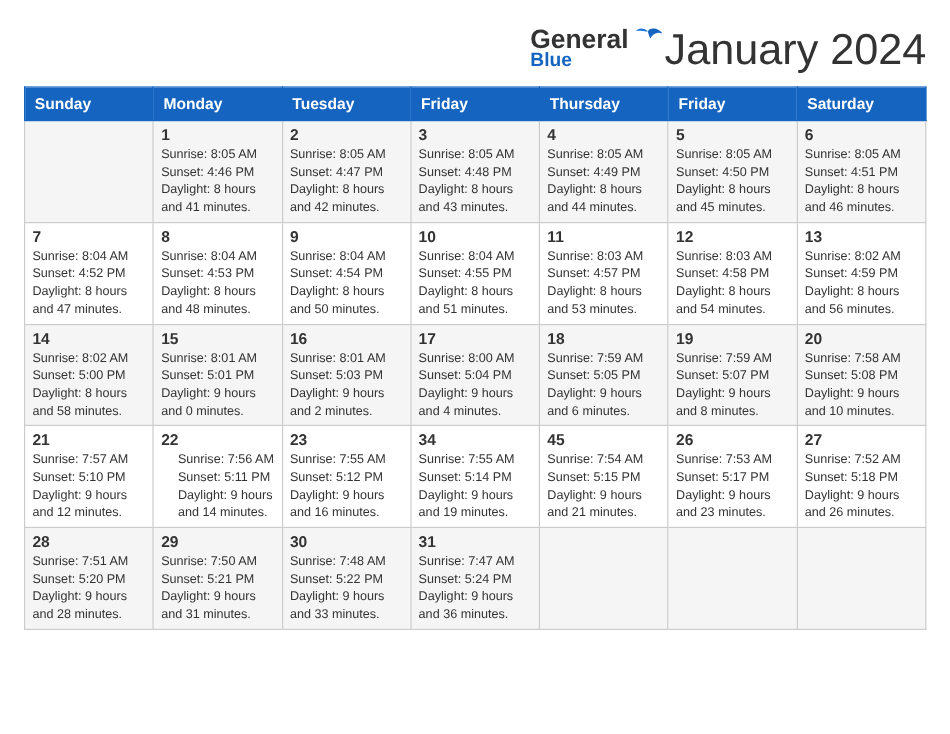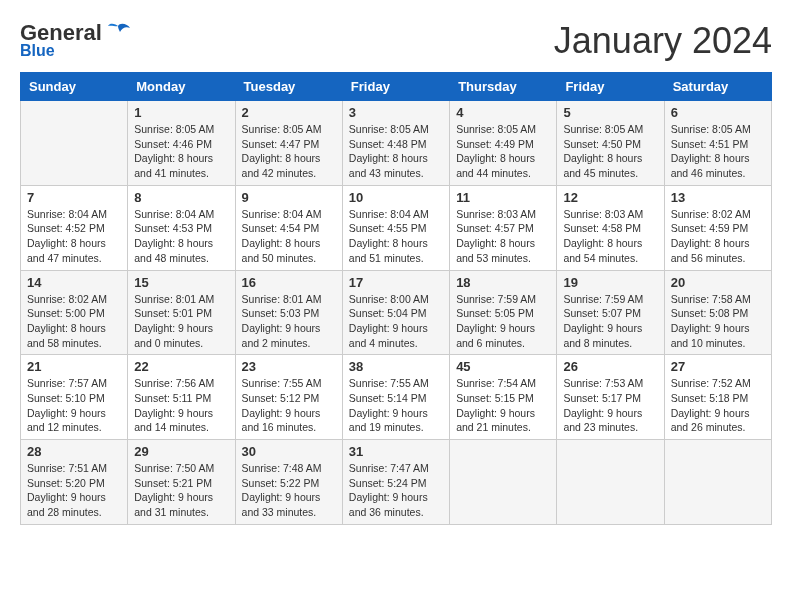--- a/index.html
+++ b/index.html
@@ -5,21 +5,21 @@
     * { box-sizing: border-box; margin: 0; padding: 0; }
     body {
       font-family: Arial, sans-serif;
       background: #fff;
       width: 792px;
       min-height: 612px;
       padding: 20px;
     }
     .header {
       display: flex;
-      justify-content: space-between;
+      justify-content: flex-end;
       align-items: flex-start;
       margin-bottom: 10px;
     }
     .logo {
       display: flex;
       flex-direction: column;
       align-items: flex-start;
     }
     .title-section {
       text-align: right;
@@ -233,32 +233,32 @@
       </tr>
       <tr>
         <td>
           <span class="day-number">21</span>
           <div class="day-info" style="white-space: pre-line;">Sunrise: 7:57 AM
 Sunset: 5:10 PM
 Daylight: 9 hours and 12 minutes.</div>
         </td>
         <td>
           <span class="day-number">22</span>
-          <div class="day-info" style="white-space: pre-line;">Sunrise: 7:56 AM
+          <div class="day-info" style="white-space: pre-line; margin-left: 14px;">Sunrise: 7:56 AM
 Sunset: 5:11 PM
 Daylight: 9 hours and 14 minutes.</div>
         </td>
         <td>
           <span class="day-number">23</span>
           <div class="day-info" style="white-space: pre-line;">Sunrise: 7:55 AM
 Sunset: 5:12 PM
 Daylight: 9 hours and 16 minutes.</div>
         </td>
         <td>
-          <span class="day-number">38</span>
+          <span class="day-number">34</span>
           <div class="day-info" style="white-space: pre-line;">Sunrise: 7:55 AM
 Sunset: 5:14 PM
 Daylight: 9 hours and 19 minutes.</div>
         </td>
         <td>
           <span class="day-number">45</span>
           <div class="day-info" style="white-space: pre-line;">Sunrise: 7:54 AM
 Sunset: 5:15 PM
 Daylight: 9 hours and 21 minutes.</div>
         </td>

